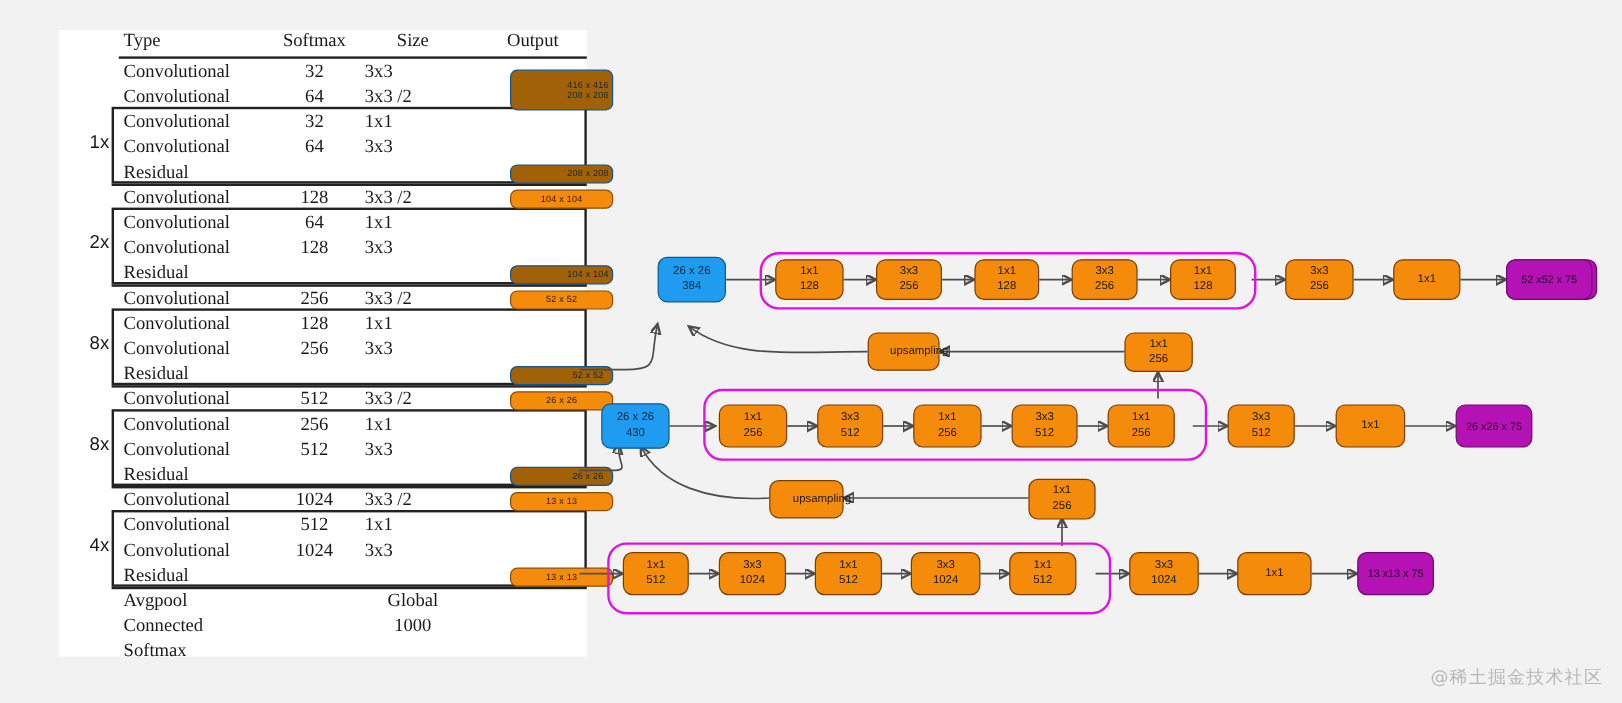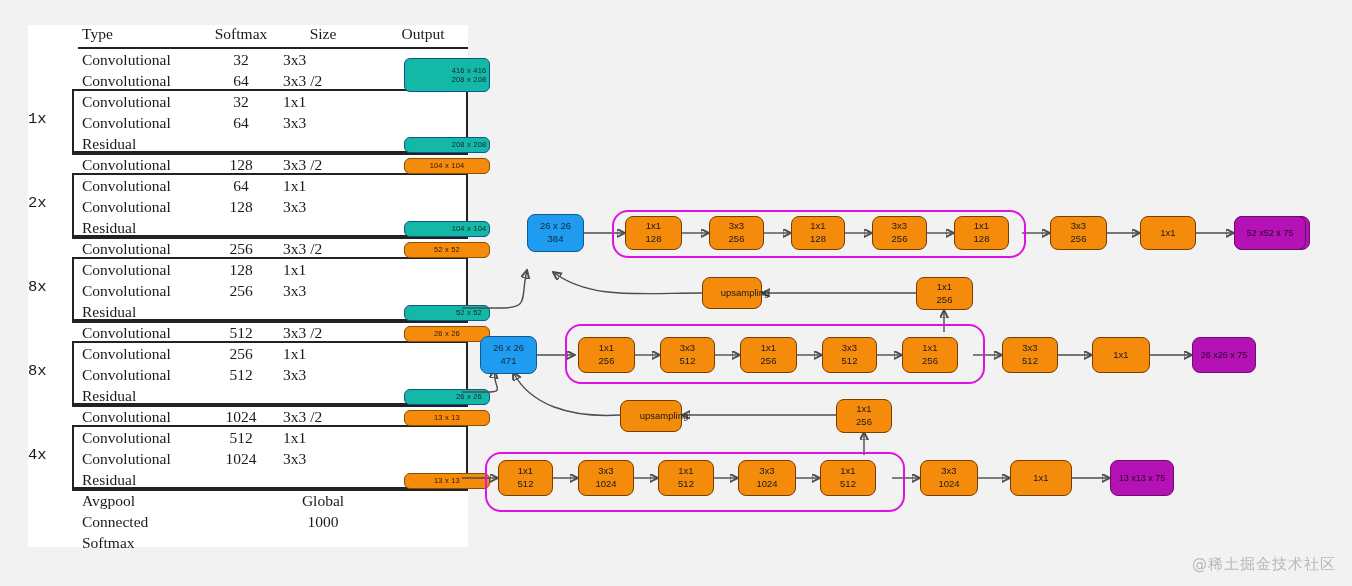--- a/index.html
+++ b/index.html
@@ -3,21 +3,21 @@
 <meta charset="utf-8">
 <style>
   html,body{margin:0;padding:0;}
   body{
     width:1352px;height:586px;
     background:#f2f2f2;
     font-family:"Liberation Sans", sans-serif;
     overflow:hidden;
     position:relative;
   }
-  #root{position:absolute;inset:0;}
+  #root{position:absolute;inset:0;margin-left:21px;}
 
   
   .table-panel{
     position:absolute;left:28px;top:25px;width:440px;height:522px;
     background:#ffffff;
   }
   .tbl{
     position:absolute;left:0;top:0;width:100%;height:100%;
     font-family:"Liberation Serif", serif;
   }
@@ -34,34 +34,34 @@
   .c-type{position:absolute;left:54px;top:0;width:150px;text-align:left;white-space:nowrap;}
   .c-filters{position:absolute;left:178px;top:0;width:70px;text-align:center;white-space:nowrap;}
   .c-size{position:absolute;left:255px;top:0;width:80px;text-align:left;white-space:nowrap;}
   .c-size.ctr{text-align:center;}
 
   .repbox{
     position:absolute;left:44px;border:2px solid #222;box-sizing:border-box;
     background:transparent;
   }
   .repmul{
-    position:absolute;left:0px;width:42px;text-align:left;
-    font-size:15.5px;font-family:Liberation Mono, monospace;color:#1a1a1a;
+    position:absolute;left:0px;width:42px;text-align:right;
+    font-size:15.5px;font-family:Liberation Sans, sans-serif;color:#1a1a1a;
   }
   .hline{position:absolute;left:44px;width:396px;height:2px;background:#222;}
 
   
   .chip{
     position:absolute;left:376px;width:86px;border-radius:6px;
     box-sizing:border-box;border:1.5px solid #1c3f66;
     display:flex;align-items:center;justify-content:center;flex-direction:column;
     font-family:"Liberation Sans", sans-serif;font-size:7.5px;color:#12263b;
     line-height:1.25;letter-spacing:.2px;
   }
-  .chip.blue{background:#14b8a6;border-color:#11568a;padding-left:44px;}
+  .chip.blue{background:#a16207;border-color:#11568a;padding-left:44px;}
   .chip.orange{background:#f58b0b;border-color:#8a4d05;color:#2b1a00;}
 
   
   .node{
     position:absolute;box-sizing:border-box;
     border-radius:8px;border:1.5px solid #7a3d00;
     background:#f58b0b;
     display:flex;flex-direction:column;align-items:center;justify-content:center;
     font-size:9.5px;color:#1a1a1a;line-height:1.35;
     font-family:"Liberation Sans", sans-serif;
@@ -360,21 +360,21 @@
       </div>
       <div class="node ups" style="left:702px;top:277px;width:60px;height:32px;">
         <span>upsampling</span>
       </div>
       <div class="node " style="left:916px;top:277px;width:57px;height:33px;">
         <span>1x1</span>
         <span class="l2">256</span>
       </div>
       <div class="node blue" style="left:480px;top:336px;width:57px;height:38px;">
         <span>26 x 26</span>
-        <span class="l2">471</span>
+        <span class="l2">430</span>
       </div>
       <div class="group" style="left:565px;top:324px;width:420px;height:60px;"></div>
       <div class="node " style="left:578px;top:337px;width:57px;height:36px;">
         <span>1x1</span>
         <span class="l2">256</span>
       </div>
       <div class="node " style="left:660px;top:337px;width:55px;height:36px;">
         <span>3x3</span>
         <span class="l2">512</span>
       </div>

